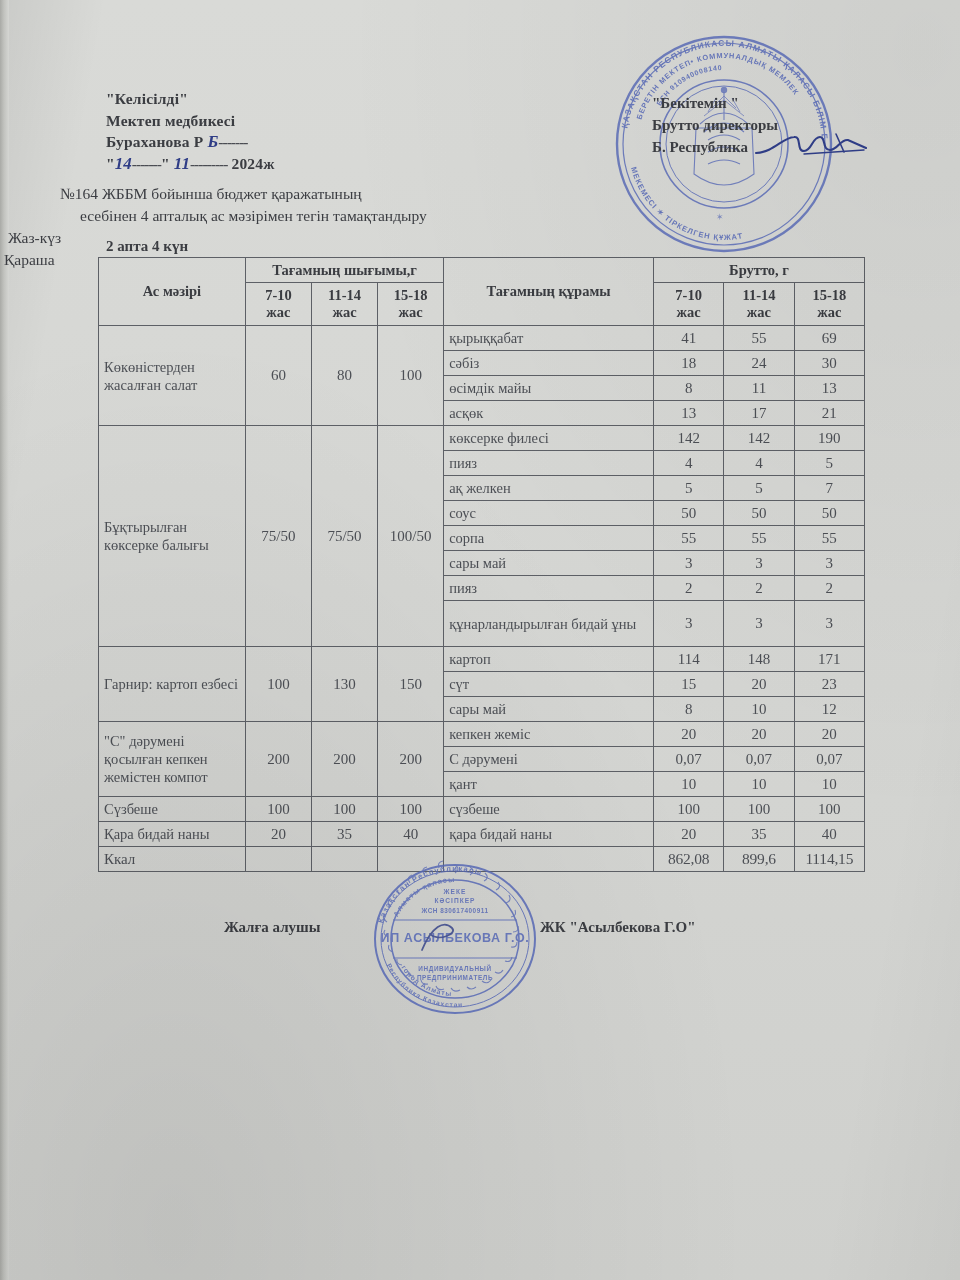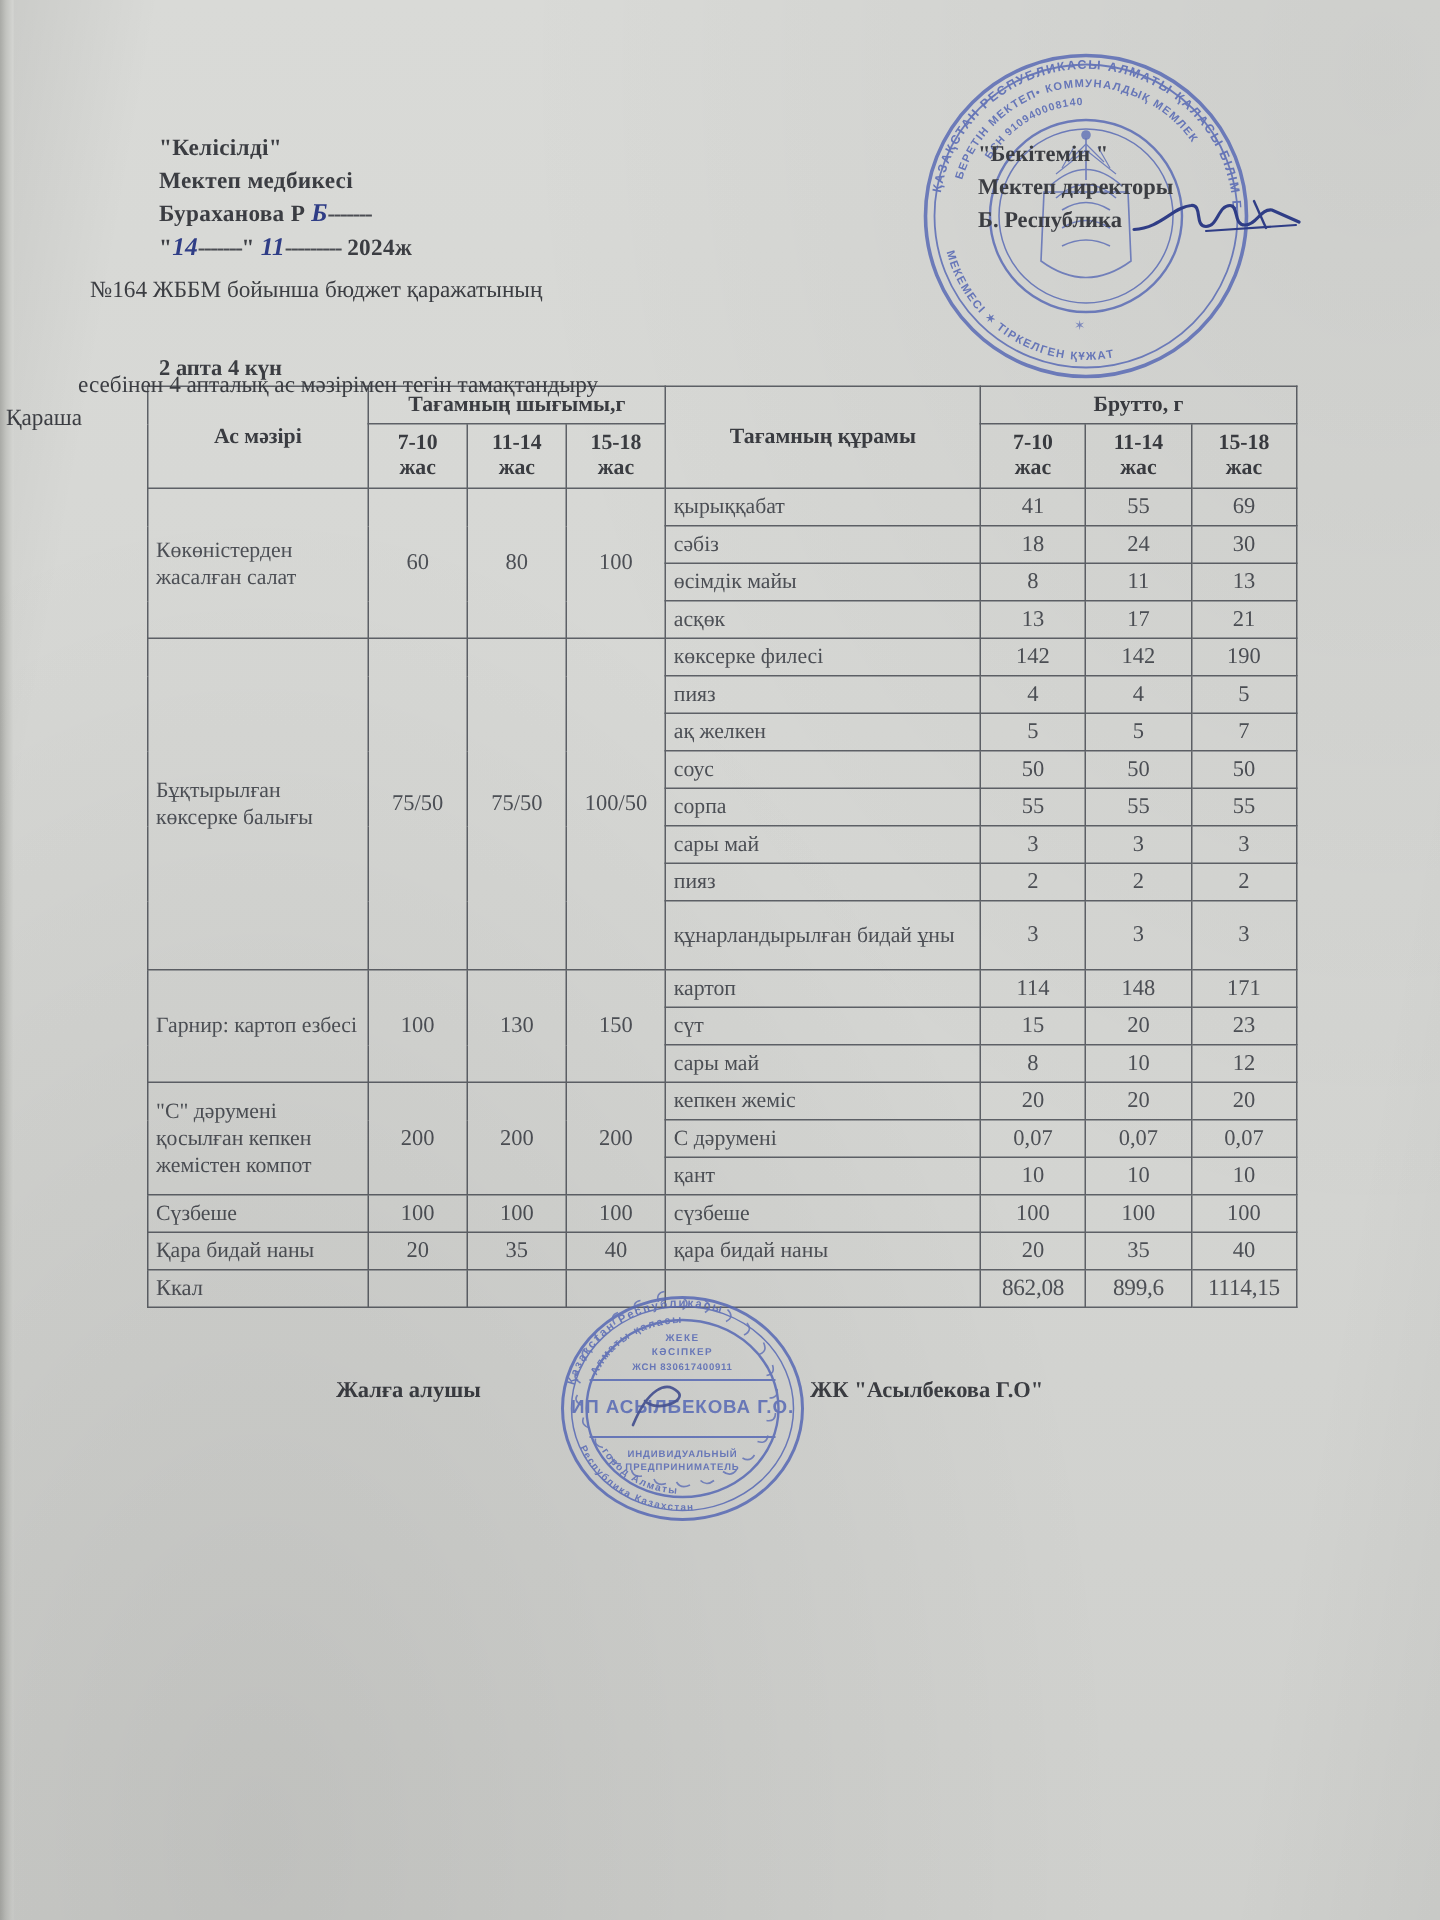--- a/index.html
+++ b/index.html
@@ -52,21 +52,21 @@
     font-weight:bold; font-size:15px; line-height:22px;
     white-space:nowrap; z-index:4;
   }
 
   .title-block{
     position:absolute; left:0; top:183px; width:960px;
     font-weight:normal; font-size:15.5px;
     line-height:22px; z-index:3;
   }
   .title-block .t1{ padding-left:60px; }
-  .title-block .t2{ padding-left:52px;margin-top:41px; }
+  .title-block .t2{ padding-left:80px; }
   .title-block .t3{ padding-left:8px; }
   .title-block .t4{ padding-left:4px; }
 
   .week-label{
     position:absolute; left:106px; top:238px;
     font-weight:bold; font-size:15px; white-space:nowrap;
   }
 
   
   .tbl-wrap{ position:absolute; left:98px; top:257px; width:767px; }
@@ -130,21 +130,21 @@
     </div>
     <div class="ln">
       <span>"</span><span class="sig-ink">14</span><span class="dotlead">-------</span><span>"</span>
       <span class="sig-ink">11</span><span class="dotlead">---------</span>
       <span>2024ж</span>
     </div>
   </div>
 
   <div class="hdr-right">
     <div>"Бекітемін "</div>
-    <div>Мектеп  директоры</div>
+    <div>Брутто  директоры</div>
     <div>
       <span>Б. Республика</span>
       <svg width="118" height="26" viewBox="0 0 118 26" style="position:absolute;margin-left:4px;margin-top:-4px">
         <path d="M4 21 C 22 20, 30 6, 42 5 C 50 4, 44 19, 52 19 C 60 19, 60 5, 68 5 C 74 5, 70 18, 78 18 C 86 18, 88 7, 96 8 L 114 16" fill="none" stroke="#2f3d86" stroke-width="2.1" stroke-linecap="round"></path>
         <path d="M52 22 L 112 18" fill="none" stroke="#2f3d86" stroke-width="1.4" stroke-linecap="round"></path>
         <path d="M84 2 L 92 20" fill="none" stroke="#2f3d86" stroke-width="1.6" stroke-linecap="round"></path>
       </svg>
     </div>
   </div>
 
@@ -195,20 +195,21 @@
       </g>
       <g fill="#5567b4" font-family="'Liberation Sans',sans-serif" font-size="9" opacity="0.8">
         <text x="112" y="196">✶</text>
       </g>
     </svg>
   </div>
 
   <div class="title-block">
     <div class="t1">№164 ЖББМ бойынша бюджет қаражатының</div>
     <div class="t2">есебінен 4 апталық ас мәзірімен тегін тамақтандыру</div>
+    <div class="t3">Жаз-күз</div>
     <div class="t4">Қараша</div>
   </div>
 
   <div class="week-label">2 апта 4 күн</div>
 
   <div class="tbl-wrap">
     <table class="menu">
       <colgroup>
         <col class="c-menu">
           <col class="c-out">

